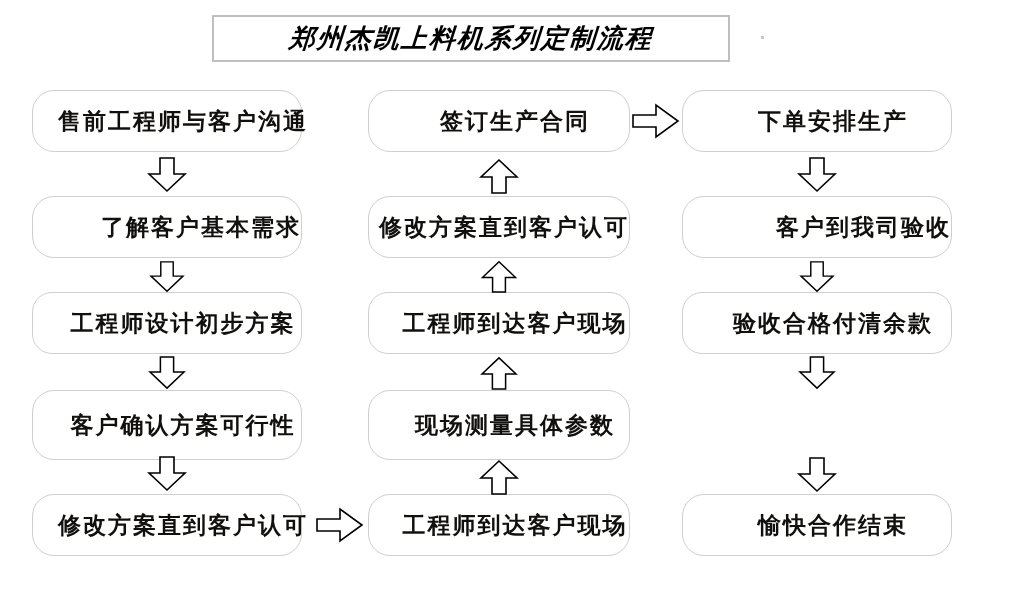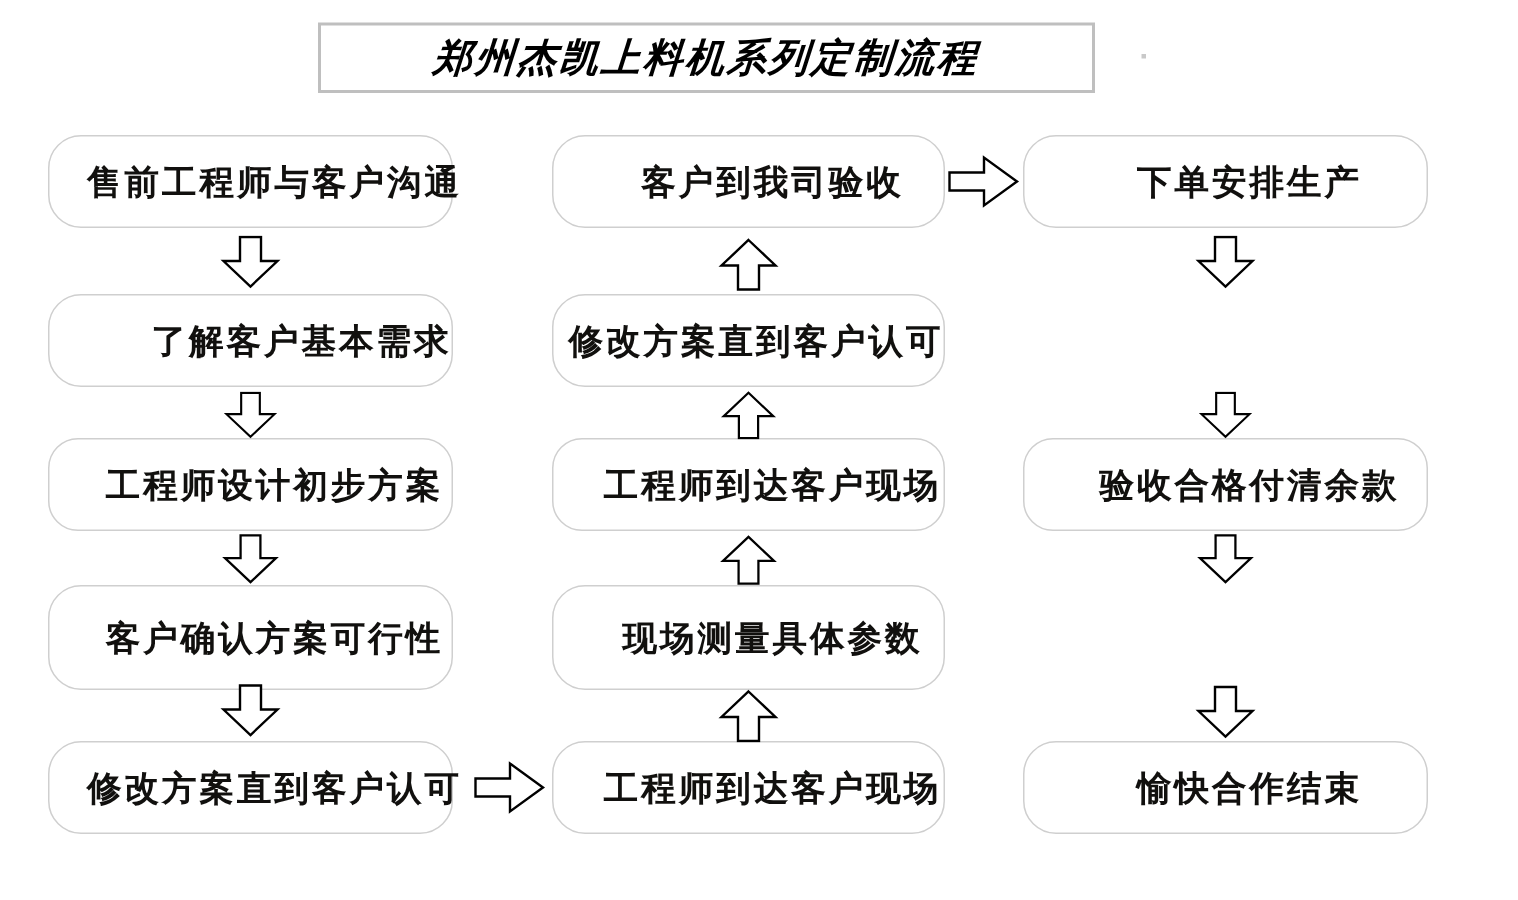--- a/index.html
+++ b/index.html
@@ -142,21 +142,21 @@
     </svg>
   </div>
 
   <div class="arrow" style="left:316px; top:507px;">
     <svg width="48" height="36" viewBox="0 0 48 36">
       <polygon points="1,12 24,12 24,2 46,18 24,34 24,24 1,24" fill="#ffffff" stroke="#000000" stroke-width="1.6"></polygon>
     </svg>
   </div>
 
   <div class="node col2 r1">
-    <span class="node-label">客户到我司验收</span>
+    <span class="node-label">签订生产合同</span>
   </div>
   <div class="node col2 r2">
     <span class="node-label">修改方案直到客户认可</span>
   </div>
   <div class="node col2 r3">
     <span class="node-label">工程师到达客户现场</span>
   </div>
   <div class="node col2 r4">
     <span class="node-label">现场测量具体参数</span>
   </div>
@@ -187,20 +187,23 @@
 
   <div class="arrow" style="left:630px; top:103px;">
     <svg width="52" height="36" viewBox="0 0 48 36">
       <polygon points="1,12 24,12 24,2 46,18 24,34 24,24 1,24" fill="#ffffff" stroke="#000000" stroke-width="1.6"></polygon>
     </svg>
   </div>
 
   <div class="node col3 r1">
     <span class="node-label">下单安排生产</span>
   </div>
+  <div class="node col3 r2">
+    <span class="node-label">客户到我司验收</span>
+  </div>
   <div class="node col3 r3">
     <span class="node-label">验收合格付清余款</span>
   </div>
   <div class="node col3 r5">
     <span class="node-label">愉快合作结束</span>
   </div>
 
   <div class="arrow" style="left:796px; top:157px;">
     <svg width="42" height="36" viewBox="0 0 42 36">
       <polygon points="14,1 28,1 28,17 39,17 21,34 3,17 14,17" fill="#ffffff" stroke="#000000" stroke-width="1.6"></polygon>

